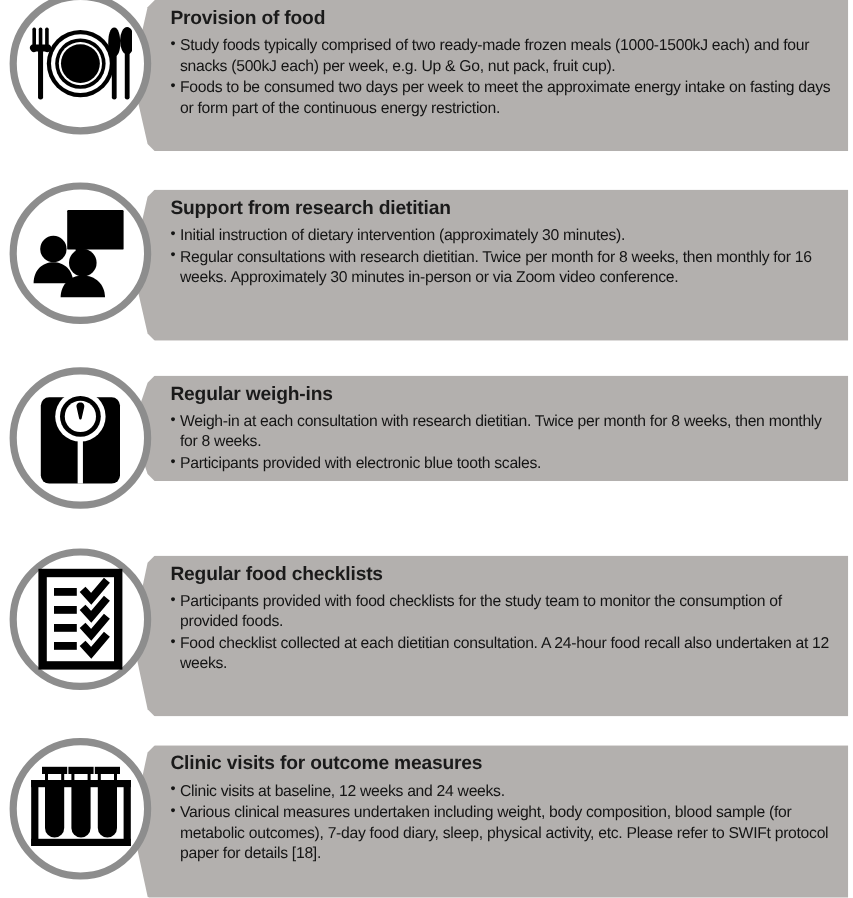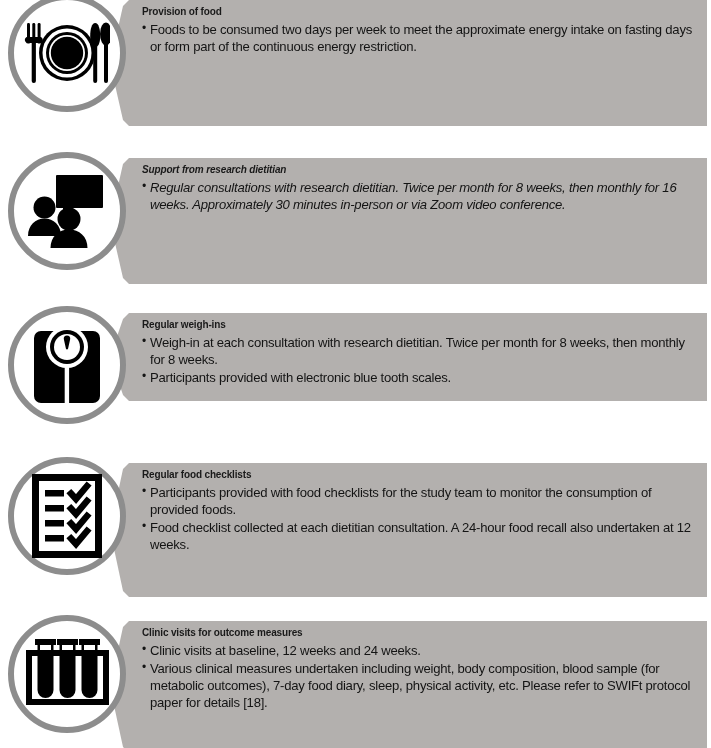--- a/index.html
+++ b/index.html
@@ -17,21 +17,21 @@
   .banner {
     position: absolute;
     left: 110px;
     width: 597px;
     background: #b3b0ae;
     -webkit-clip-path: polygon(0% 50%, 13px 6px, 19px 0%, 100% 0%, 100% 100%, 19px 100%, 13px calc(100% - 6px));
     clip-path: polygon(0% 50%, 13px 6px, 19px 0%, 100% 0%, 100% 100%, 19px 100%, 13px calc(100% - 6px));
     padding: 5px 6px 6px 32px;
   }
   .heading {
-    font-size: 10px;
+    font-size: 16px;
     font-weight: bold;
     color: #1a1a1a;
     letter-spacing: -0.15px;
     line-height: 1.32;
     margin-bottom: 3px;
   }
   ul.bullets { list-style: none; }
   ul.bullets li {
     position: relative;
     font-size: 13.1px;
@@ -62,20 +62,21 @@
   .badge svg { display: block; }
 </style>
 </head>
 <body>
 
 <div id="sections">
     <div class="section" style="top: 0px;">
       <div class="banner" style="top: 0px; height: 126px;">
         <div class="heading">Provision of food</div>
         <ul class="bullets">
+          <li>Study foods typically comprised of two ready-made frozen meals (1000-1500kJ each) and four snacks (500kJ each) per week, e.g. Up &amp; Go, nut pack, fruit cup).</li>
           <li>Foods to be consumed two days per week to meet the approximate energy intake on fasting days or form part of the continuous energy restriction.</li>
         </ul>
       </div>
       <div class="badge" style="top: -6px;">
     <svg width="86" height="66" viewBox="0 0 86 66">
       <g fill="#000">
 
         <rect x="3" y="3" width="3" height="17" rx="1.4"></rect>
         <rect x="8.3" y="3" width="3" height="17" rx="1.4"></rect>
         <rect x="13.6" y="3" width="3" height="17" rx="1.4"></rect>
@@ -91,23 +92,24 @@
         <path d="M71.2 3 c3.4 0 5 6 5 13 c0 6.5 -1.6 11 -5 11 c-3.4 0 -5 -4.5 -5 -11 c0 -7 1.6 -13 5 -13 z"></path>
         <rect x="69.2" y="24" width="4" height="39" rx="2"></rect>
 
         <ellipse cx="82" cy="14" rx="6" ry="11.5"></ellipse>
         <rect x="80" y="23" width="4" height="40" rx="2"></rect>
       </g>
     </svg>
       </div>
     </div>
     <div class="section" style="top: 0px;">
-      <div class="banner" style="top: 158px; height: 126px; font-style: italic;">
+      <div class="banner" style="top: 158px; height: 126px;">
         <div class="heading">Support from research dietitian</div>
         <ul class="bullets">
+          <li>Initial instruction of dietary intervention (approximately 30 minutes).</li>
           <li>Regular consultations with research dietitian. Twice per month for 8 weeks, then monthly for 16 weeks. Approximately 30 minutes in-person or via Zoom video conference.</li>
         </ul>
       </div>
       <div class="badge" style="top: 152px;">
     <svg width="80" height="74" viewBox="0 0 80 74">
       <g fill="#000">
 
         <rect x="29" y="1" width="47" height="33" rx="1"></rect>
         <path d="M36 33 l0 12 l10 -11 z"></path>
 

